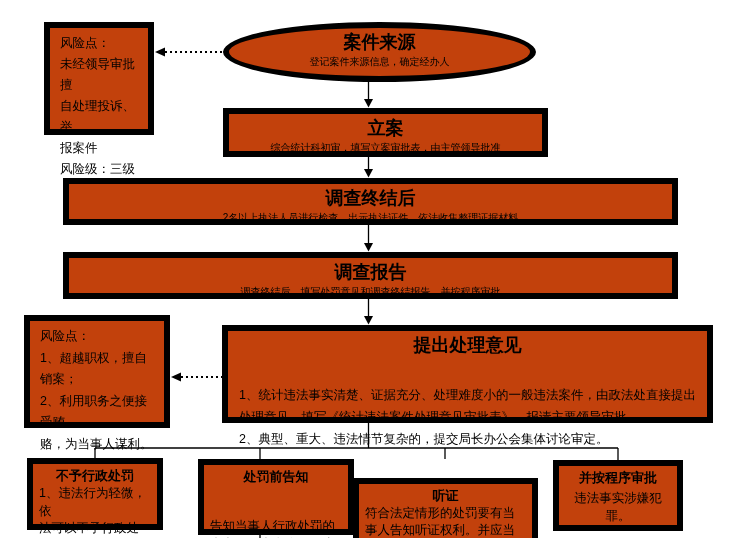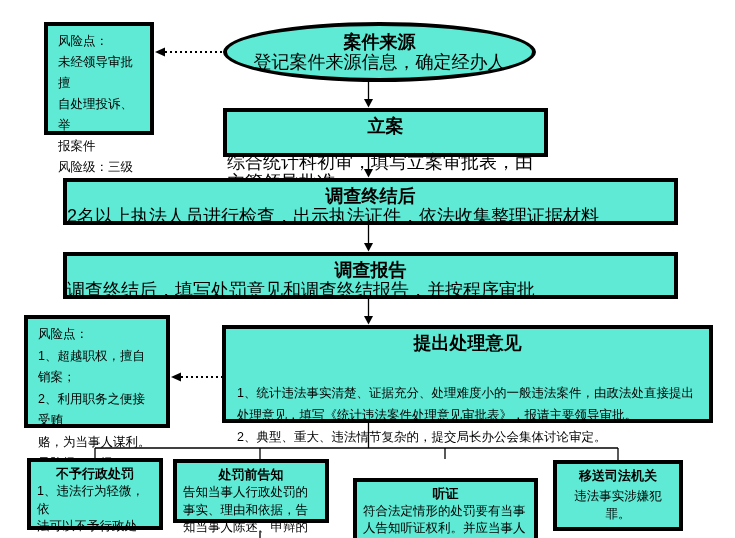--- a/index.html
+++ b/index.html
@@ -17,22 +17,22 @@
     overflow: hidden;
   }
   .connectors {
     position: absolute;
     left: 0; top: 0;
     width: 735px; height: 538px;
     pointer-events: none;
   }
   .node {
     position: absolute;
-    background: #5eead4;
-    border: 4px solid #000000;
+    background: #c2410c;
+    border: 6px solid #000000;
   }
   .ellipse {
     border-radius: 50%;
     display: flex;
     flex-direction: column;
     justify-content: center;
     align-items: center;
   }
   .flowbox {
     display: flex;
@@ -41,22 +41,23 @@
     padding-top: 5px;
   }
   .node-title {
     font-weight: bold;
     font-size: 18px;
     line-height: 19px;
     text-align: center;
     white-space: nowrap;
   }
   .node-body {
-    font-size: 18px;
+    font-size: 10px;
     line-height: 20px;
+    text-align: center;
   }
   .risk {
     font-size: 12.5px;
     line-height: 21px;
     padding: 5px 10px;
     text-align: left;
     white-space: pre-line;
   }
   .opinion-body {
     font-size: 12.5px;
@@ -126,21 +127,21 @@
     <div class="node-title">案件来源</div>
     <div class="node-body">登记案件来源信息，确定经办人</div>
   </div>
 
   <div class="node risk" style="left:44px; top:22px; width:110px; height:113px;">风险点：
 未经领导审批擅
 自处理投诉、举
 报案件
 风险级：三级</div>
 
-  <div class="node flowbox" style="left:223px; top:108px; width:325px; height:49px;gap:16px;">
+  <div class="node flowbox" style="left:223px; top:108px; width:325px; height:49px;">
     <div class="node-title">立案</div>
     <div class="node-body">综合统计科初审，填写立案审批表，由主管领导批准</div>
   </div>
 
   <div class="node flowbox" style="left:63px; top:178px; width:615px; height:47px;">
     <div class="node-title">调查终结后</div>
     <div class="node-body">2名以上执法人员进行检查，出示执法证件，依法收集整理证据材料</div>
   </div>
 
   <div class="node flowbox" style="left:63px; top:252px; width:615px; height:47px;">
@@ -161,28 +162,28 @@
 2、典型、重大、违法情节复杂的，提交局长办公会集体讨论审定。</div>
   </div>
 
   <div class="node flowbox bottom-box" style="left:27px; top:458px; width:136px; height:72px;">
     <div class="node-title">不予行政处罚</div>
     <div class="node-body">1、违法行为轻微，依
 法可以不予行政处罚；
 2、违法事实不成立。</div>
   </div>
 
-  <div class="node flowbox bottom-box" style="left:173px; top:459px; width:156px; height:64px;">
+  <div class="node flowbox bottom-box" style="left:198px; top:459px; width:156px; height:76px;gap:32px;">
     <div class="node-title">处罚前告知</div>
     <div class="node-body">告知当事人行政处罚的事实、理由和依据，告知当事人陈述、申辩的权利。</div>
   </div>
 
   <div class="node flowbox bottom-box" style="left:353px; top:478px; width:185px; height:69px;">
     <div class="node-title">听证</div>
     <div class="node-body" style="line-height:17px;">符合法定情形的处罚要有当事人告知听证权利。并应当事人要求举行听证会。</div>
   </div>
 
   <div class="node flowbox bottom-box" style="left:553px; top:460px; width:130px; height:71px;">
-    <div class="node-title">移送司法机关</div>
+    <div class="node-title">并按程序审批</div>
     <div class="node-body center-body">违法事实涉嫌犯罪。</div>
   </div>
 
 </div>
 
 </body></html>

